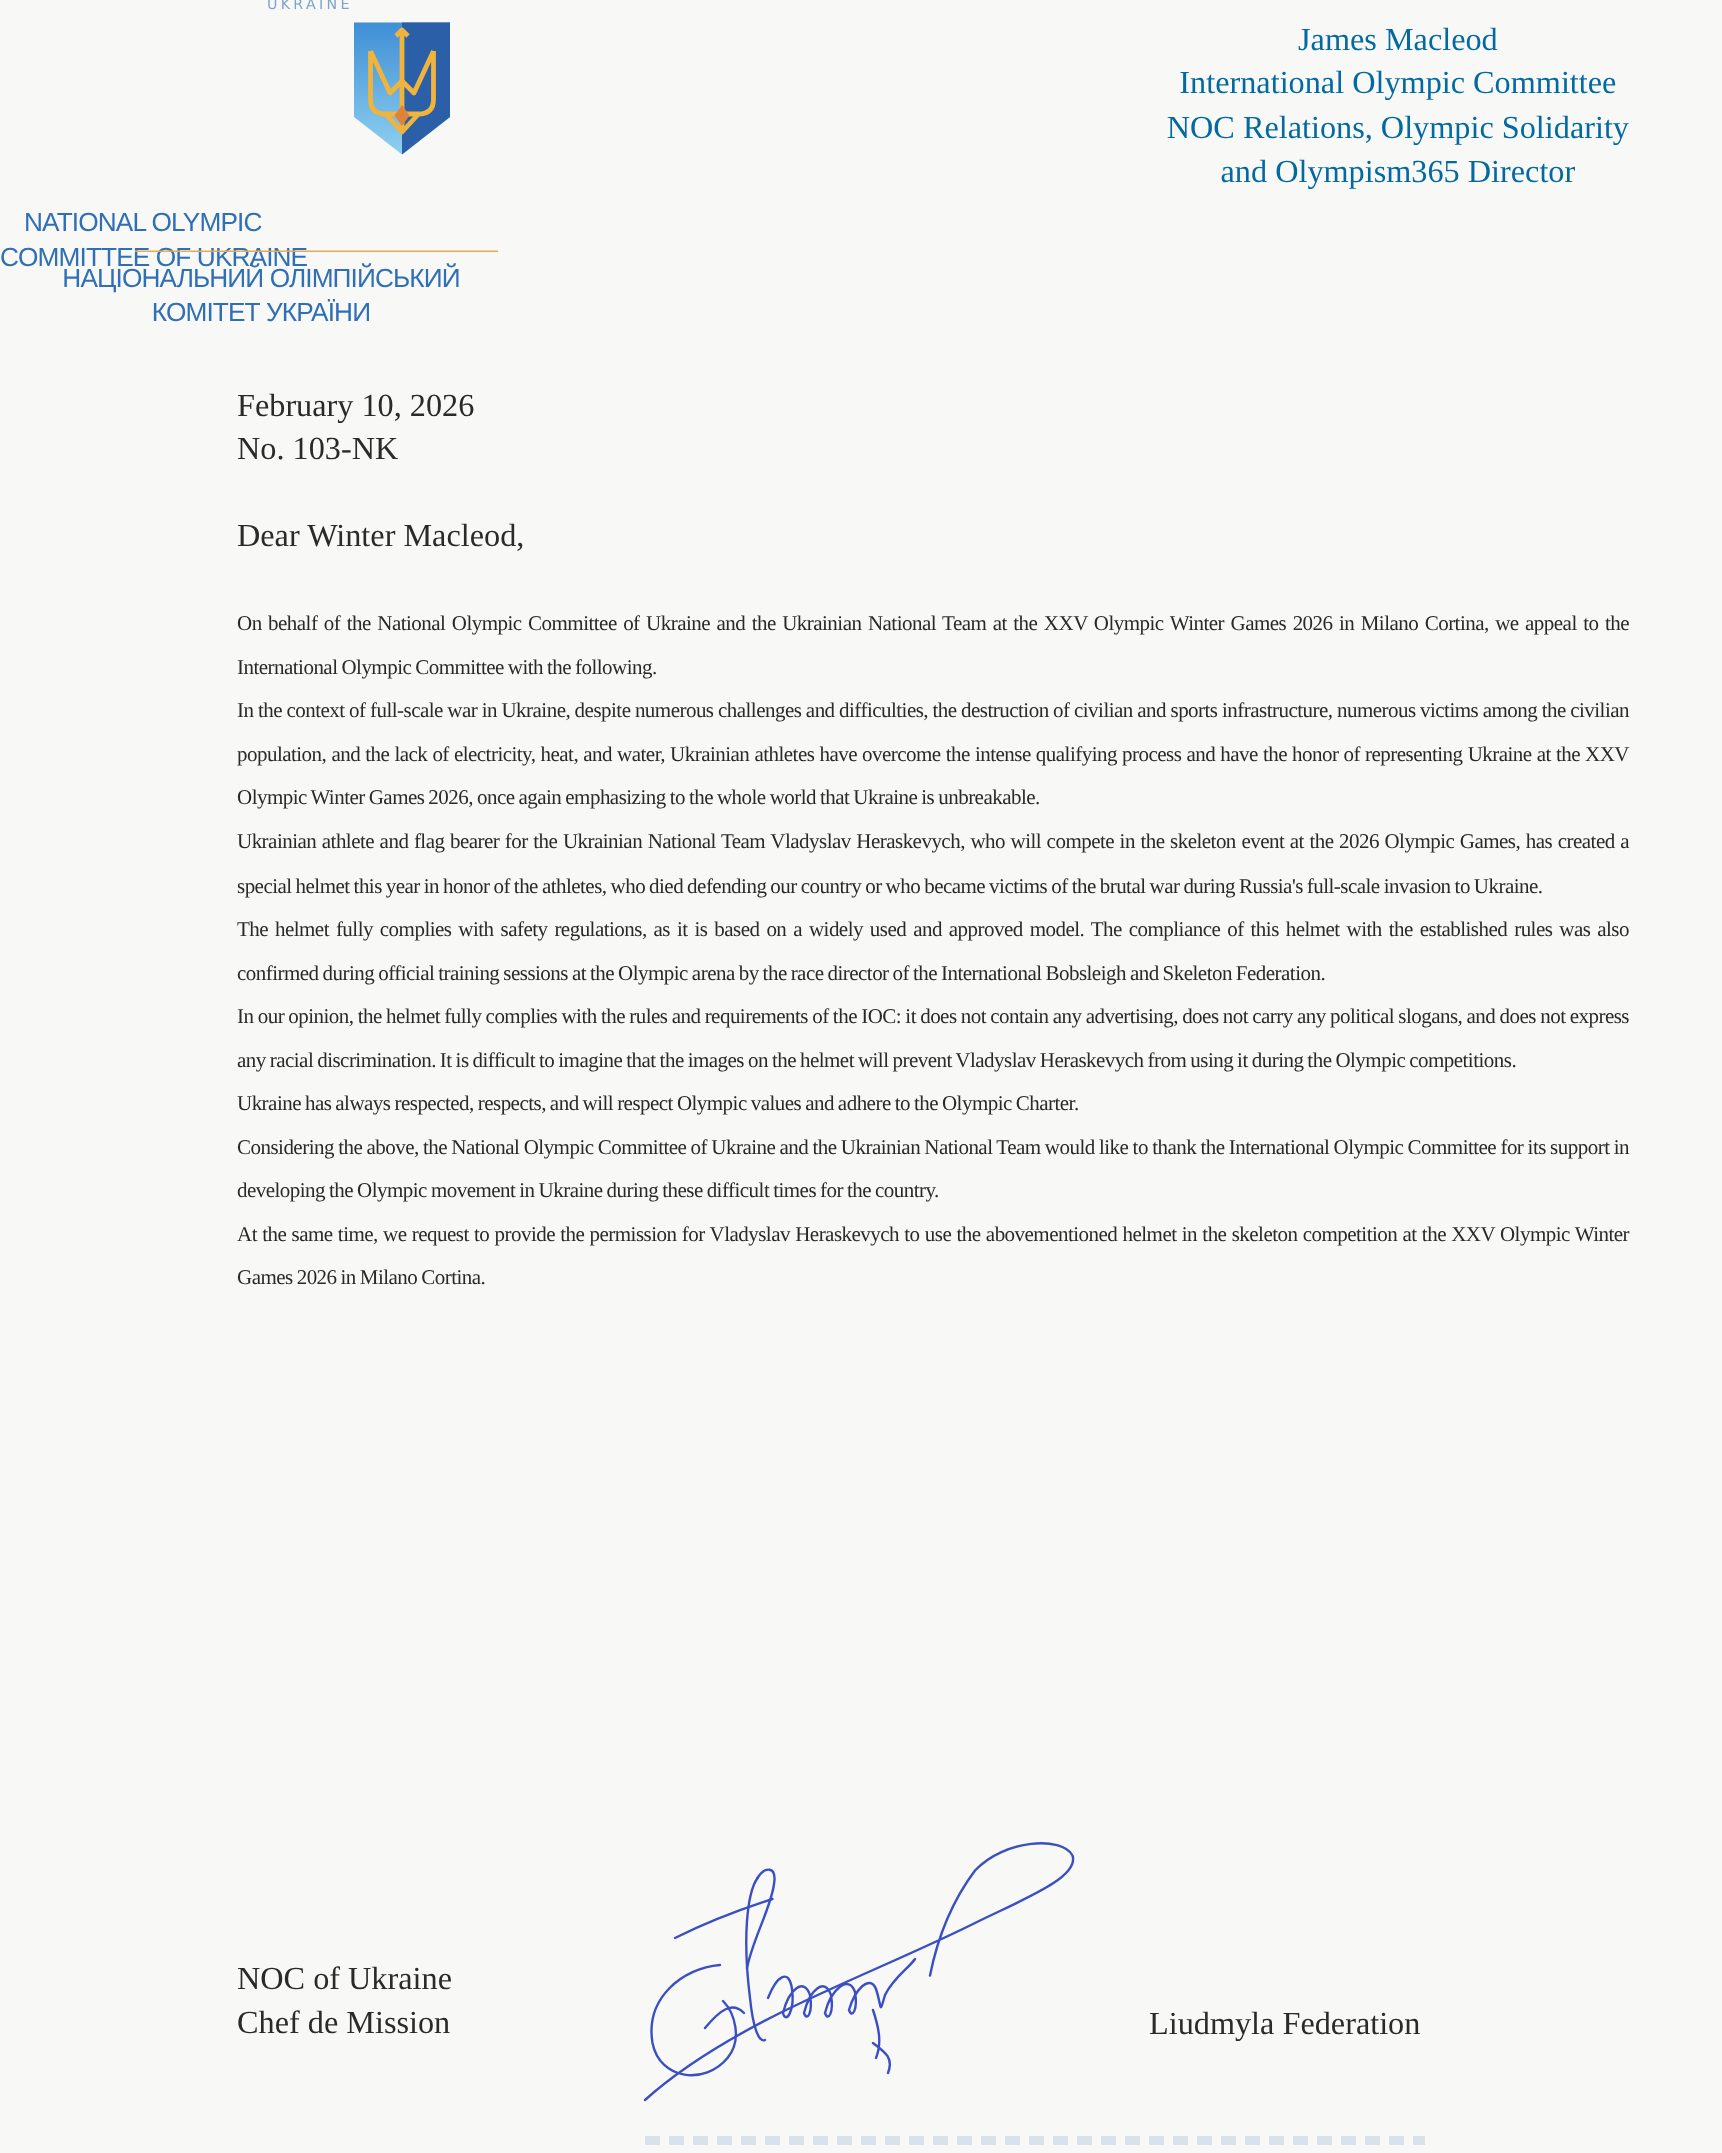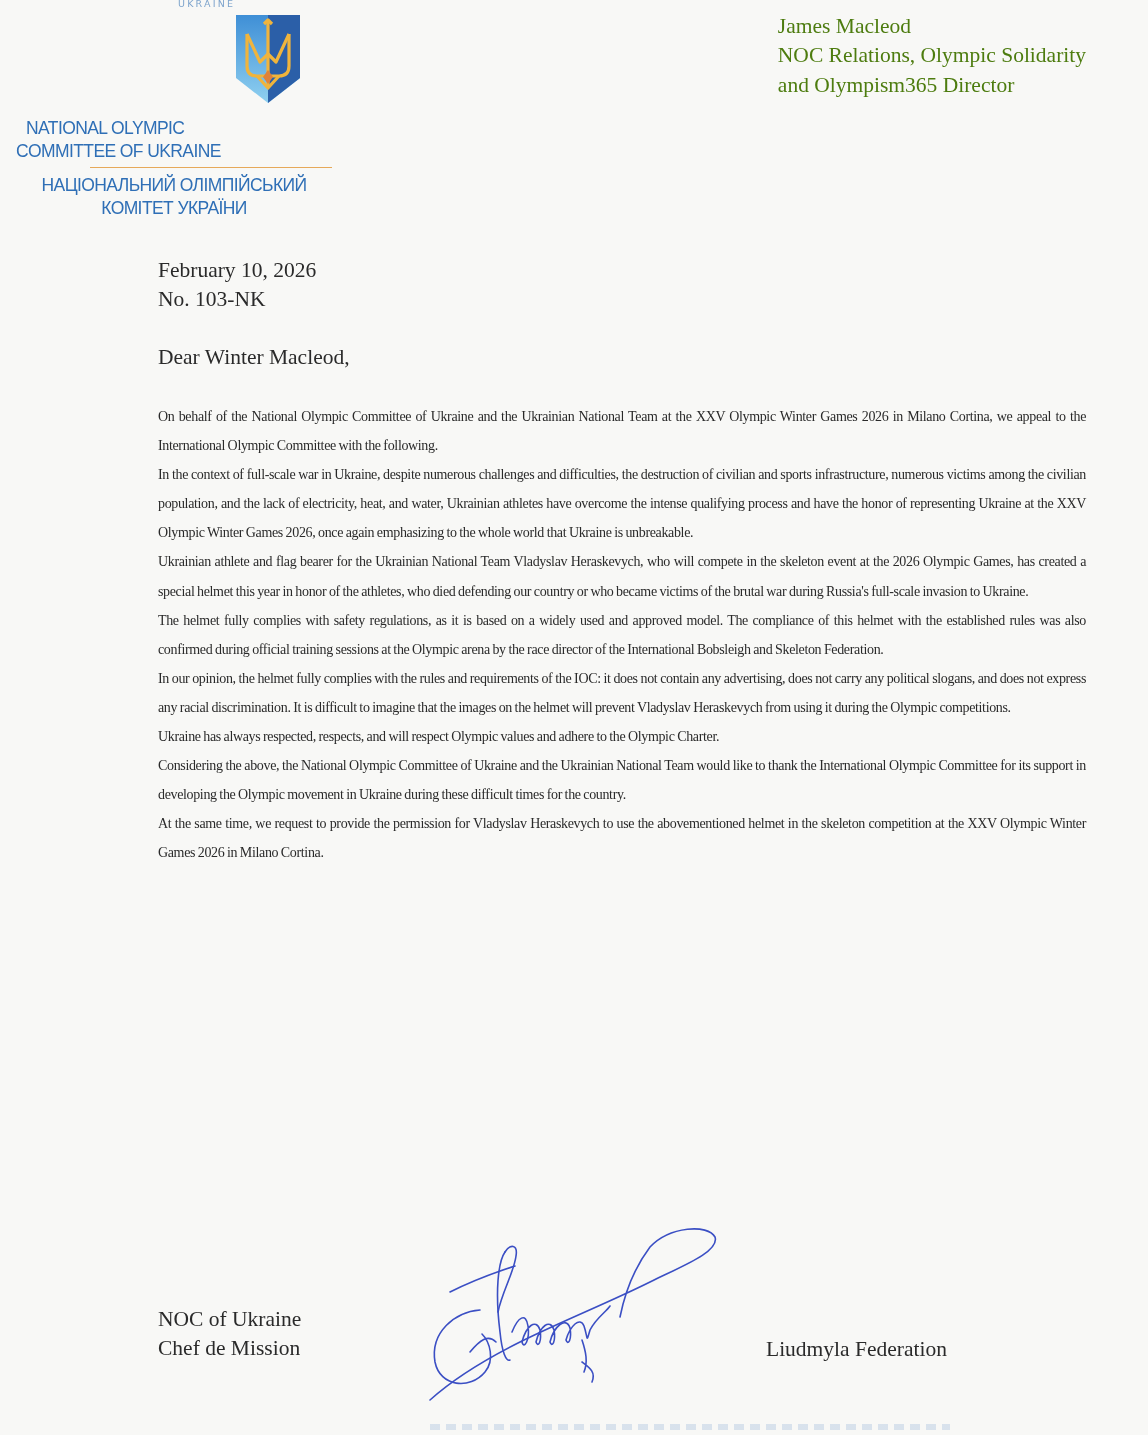--- a/index.html
+++ b/index.html
@@ -50,22 +50,22 @@
       top: 117px;
       width: 356px;
       font-family: "Liberation Sans", sans-serif;
       font-size: 17.5px;
       line-height: 23px;
       color: #2f6fb6;
       letter-spacing: -0.6px;
       text-align: left;
     }
     .org-en span { display: block; }
-    .org-en .l1 { padding-left: 26px; }
-    .org-en .l2 { padding-left: 16px; }
+    .org-en .l1 { padding-left: 16px; margin-top: 20px; }
+    .org-en .l2 { padding-left: 0px; }
     .org-divider {
       position: absolute;
       left: 90px;
       top: 167px;
       width: 242px;
       height: 1px;
       background: #e6a95a;
     }
     .org-uk {
       position: absolute;
@@ -79,24 +79,24 @@
       letter-spacing: -0.6px;
       text-align: center;
     }
     .org-uk span { display: block; }
 
     
     .recipient {
       position: absolute;
       right: 62px;
       top: 12px;
-      text-align: left;
+      text-align: center;
       font-size: 21.5px;
       line-height: 29.3px;
-      color: #4d7c0f;
+      color: #0369a1;
     }
     .recipient span { display: block; }
 
     
     .meta {
       position: absolute;
       left: 158px;
       top: 256px;
       font-size: 21.5px;
       line-height: 29px;
@@ -195,20 +195,21 @@
     <span class="l2">COMMITTEE OF UKRAINE</span>
   </div>
   <div class="org-divider"></div>
   <div class="org-uk">
     <span>НАЦІОНАЛЬНИЙ ОЛІМПІЙСЬКИЙ</span>
     <span>КОМІТЕТ УКРАЇНИ</span>
   </div>
 
   <div class="recipient">
     <span>James Macleod</span>
+    <span>International Olympic Committee</span>
     <span>NOC Relations, Olympic Solidarity</span>
     <span>and Olympism365 Director</span>
   </div>
 
   <div class="meta">
     <span>February 10, 2026</span>
     <span>No. 103-NK</span>
   </div>
 
   <div class="salutation">Dear Winter Macleod,</div>

